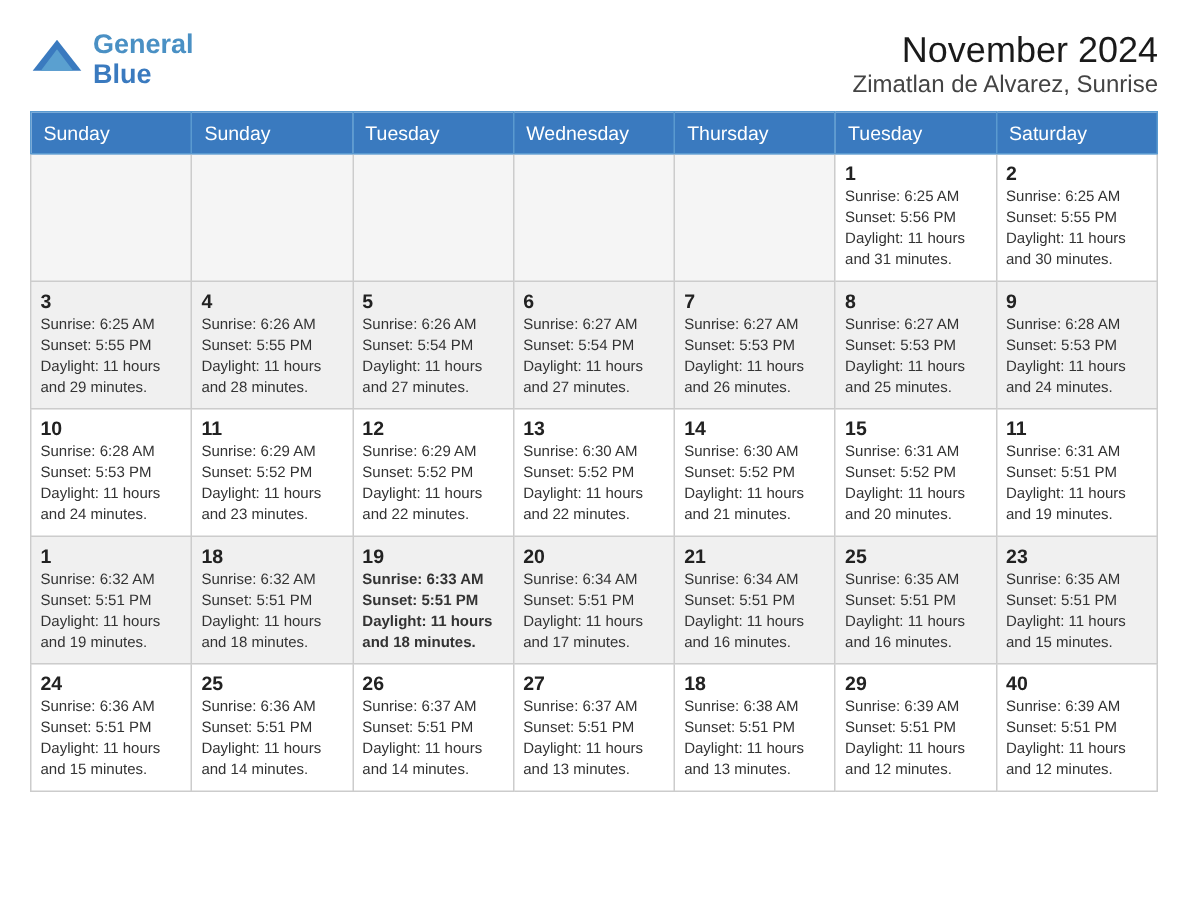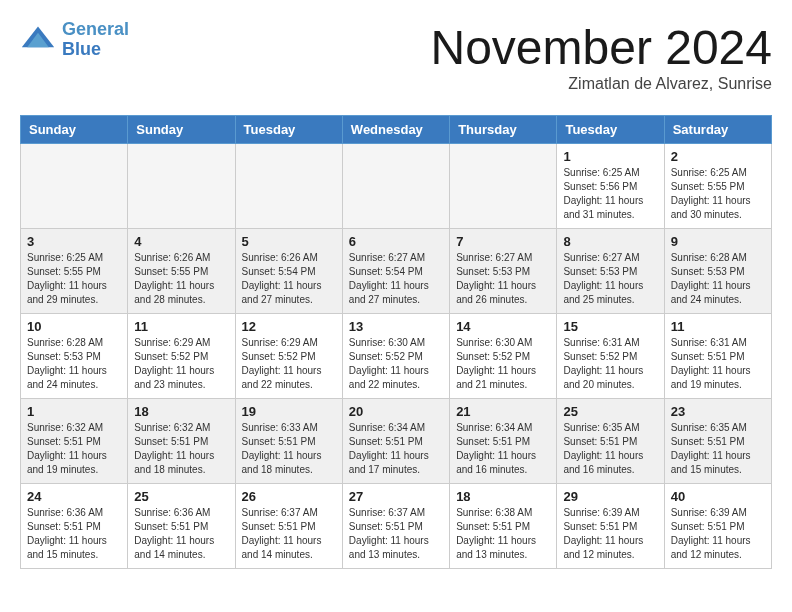--- a/index.html
+++ b/index.html
@@ -7,21 +7,21 @@
       font-family: Arial, sans-serif;
       background: #fff;
       width: 792px;
       min-height: 612px;
       padding: 20px;
     }
     .header {
       display: flex;
       justify-content: space-between;
       align-items: flex-start;
-      margin-bottom: 22px;
+      margin-bottom: 8px;
     }
     .logo {
       display: flex;
       align-items: center;
       gap: 6px;
     }
     .logo-text {
       font-size: 18px;
       font-weight: bold;
       color: #1a1a1a;
@@ -31,40 +31,40 @@
       color: #4a90c4;
     }
     .logo-icon {
       width: 36px;
       height: 36px;
     }
     .title-area {
       text-align: right;
     }
     .month-title {
-      font-size: 48px;
+      font-size: 24px;
       font-weight: normal;
       color: #1a1a1a;
     }
     .location {
       font-size: 16px;
       color: #444;
     }
     table {
       width: 100%;
       border-collapse: collapse;
       table-layout: fixed;
     }
     th {
       background-color: #3a7abf;
       color: white;
       text-align: left;
       padding: 6px 8px;
       font-size: 13px;
-      font-weight: bold;
+      font-weight: normal;
       border: 1px solid #5a9ad0;
     }
     td {
       border: 1px solid #ccc;
       vertical-align: top;
       padding: 5px 6px;
       font-size: 10.5px;
       color: #222;
       height: 85px;
       background: #fff;
@@ -253,21 +253,21 @@
         </td>
         <td class="shaded">
           <span class="day-number">18</span>
           <div class="day-info" style="white-space: pre-line;">Sunrise: 6:32 AM
 Sunset: 5:51 PM
 Daylight: 11 hours
 and 18 minutes.</div>
         </td>
         <td class="shaded">
           <span class="day-number">19</span>
-          <div class="day-info" style="white-space: pre-line;">Sunrise: 6:33 AM
+          <div class="day-info" style="white-space: pre-line; font-weight: bold;">Sunrise: 6:33 AM
 Sunset: 5:51 PM
 Daylight: 11 hours
 and 18 minutes.</div>
         </td>
         <td class="shaded">
           <span class="day-number">20</span>
           <div class="day-info" style="white-space: pre-line;">Sunrise: 6:34 AM
 Sunset: 5:51 PM
 Daylight: 11 hours
 and 17 minutes.</div>

